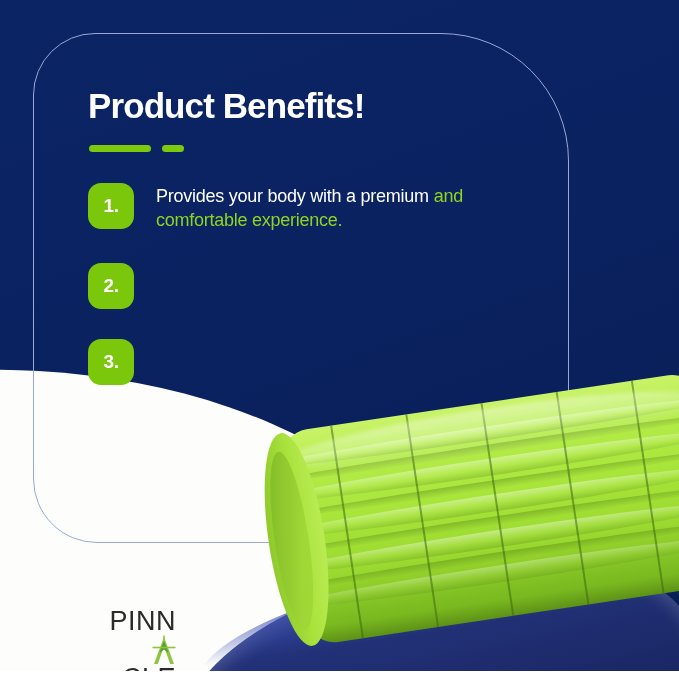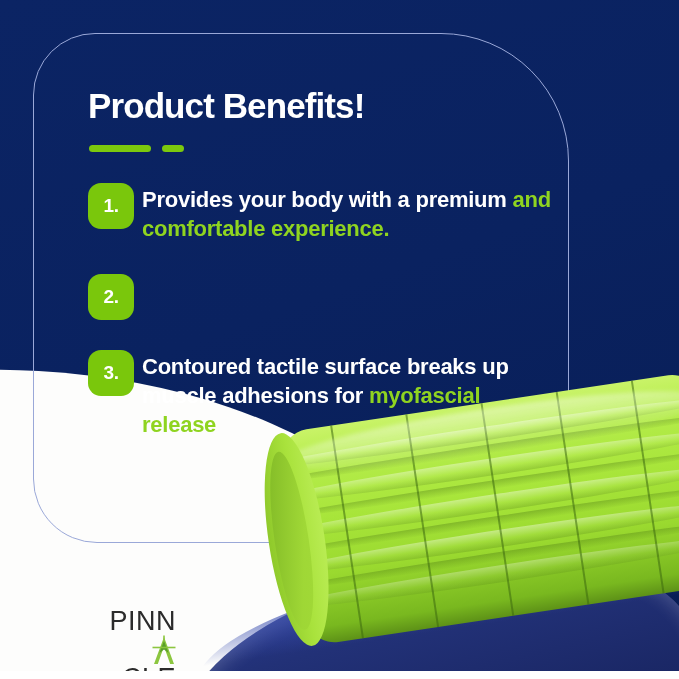--- a/index.html
+++ b/index.html
@@ -117,24 +117,24 @@
     border-radius: 13px;
     color: #ffffff;
     font-size: 19px;
     font-weight: bold;
     display: flex;
     align-items: center;
     justify-content: center;
     letter-spacing: -0.5px;
   }
   .benefit-text {
-    margin-left: 8px;
+    margin-left: 22px;
     padding-top: 2px;
-    font-size: 22px;
-    font-weight: bold;
+    font-size: 18px;
+    font-weight: normal;
     line-height: 1.33;
     color: #ffffff;
     letter-spacing: -0.25px;
   }
   .hl {
     color: #8fd420;
   }
 
   
   .product-wrap {
@@ -364,24 +364,20 @@
           <span class="hl">and comfortable experience.</span>
         </div>
       </div>
 
       <div class="benefit-row">
         <div class="badge">2.</div>
       </div>
 
       <div class="benefit-row">
         <div class="badge">3.</div>
-        <div class="benefit-text">
-          <span>Contoured tactile surface breaks up muscle adhesions for</span>
-          <span class="hl">myofascial release</span>
-        </div>
       </div>
 
     </div>
 
     <div class="logo">
       <div class="logo-word">
         <span>PINN</span>
         <span class="logo-mark">
           <svg viewBox="0 0 26 30" width="26" height="30" aria-hidden="true">
             <path d="M13 2 L23 29 L19.2 29 L13 11.5 L6.8 29 L3 29 Z" fill="#8cc63f"></path>

